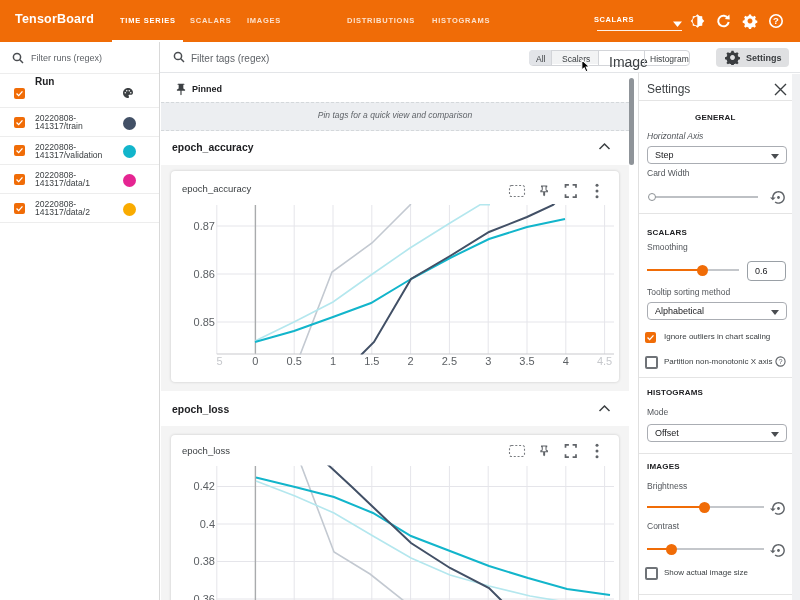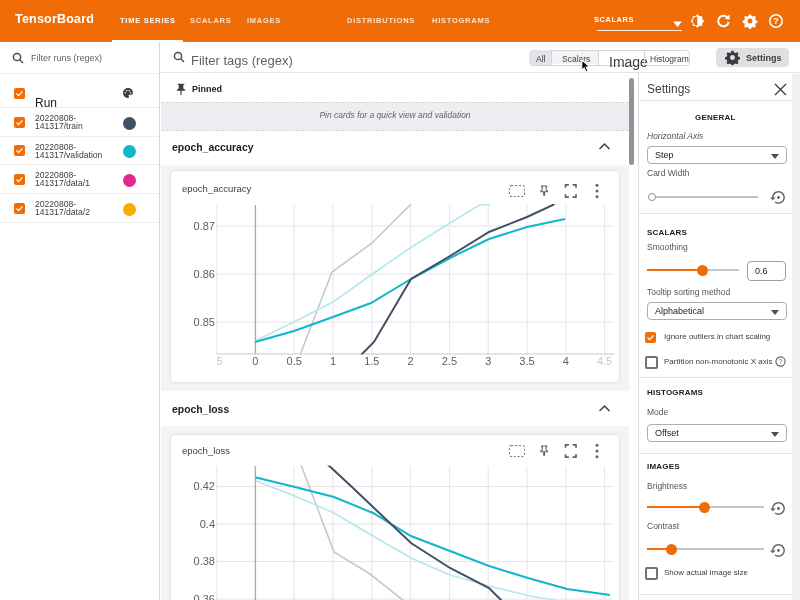--- a/index.html
+++ b/index.html
@@ -83,21 +83,21 @@
     <path d="M7.8 7.8 L11 11" stroke="#4a4d51" stroke-width="1.5"></path>
   </svg>
   <div class="abs" style="left:31px;top:53px;font-size:9px;color:#5f6368;">Filter runs (regex)</div>
   <div class="abs sdiv" style="top:73px;"></div>
 
   <div class="abs cb" style="left:14px;top:88px;">
       <svg width="11" height="11" viewBox="0 0 13 13">
         <path d="M3 6.5 l2.5 2.5 l4.5 -5" fill="none" stroke="#fff" stroke-width="1.6"></path>
       </svg>
     </div>
-  <div class="abs" style="left:35px;top:96px;font-size:12px;color:#202124;">Run</div>
+  <div class="abs" style="left:35px;top:76px;font-size:10px;color:#202124;font-weight:bold;">Run</div>
   <svg class="abs" style="left:122px;top:87px;" width="12" height="12" viewBox="0 0 24 24">
     <path fill="#3c4043" d="M12 2 C6.5 2 2 6.5 2 12 s4.5 10 10 10 c1.1 0 2-.9 2-2 0-.5-.2-1-.5-1.3-.3-.4-.5-.8-.5-1.3 0-1.1.9-2 2-2 h2.4 c3 0 4.6-1.6 4.6-4.6 C22 6 17.5 2 12 2 z M6.5 13 a1.5 1.5 0 1 1 0-3 a1.5 1.5 0 0 1 0 3 z M9.5 9 a1.5 1.5 0 1 1 0-3 a1.5 1.5 0 0 1 0 3 z M14.5 9 a1.5 1.5 0 1 1 0-3 a1.5 1.5 0 0 1 0 3 z M17.5 13 a1.5 1.5 0 1 1 0-3 a1.5 1.5 0 0 1 0 3 z"></path>
   </svg>
   <div class="abs sdiv" style="top:107px;"></div>
 
   <div class="abs cb" style="left:14px;top:117px;">
       <svg width="11" height="11" viewBox="0 0 13 13">
         <path d="M3 6.5 l2.5 2.5 l4.5 -5" fill="none" stroke="#fff" stroke-width="1.6"></path>
       </svg>
     </div>
@@ -127,21 +127,21 @@
     </div>
   <div class="abs runtxt" style="top:200px;">20220808-<br>141317/data/2</div>
   <div class="abs dot" style="left:123px;top:202.5px;background:#f9ab00;"></div>
   <div class="abs sdiv" style="top:222px;"></div>
 
   <div class="abs" id="maintb"></div>
   <svg class="abs" style="left:173px;top:51px;" width="12" height="12" viewBox="0 0 12 12">
     <circle cx="5" cy="5" r="3.6" fill="none" stroke="#4a4d51" stroke-width="1.5"></circle>
     <path d="M7.8 7.8 L11 11" stroke="#4a4d51" stroke-width="1.5"></path>
   </svg>
-  <div class="abs" style="left:191px;top:53px;font-size:13px;color:#5f6368;">Filter tags (regex)</div>
+  <div class="abs" style="left:191px;top:53px;font-size:10px;color:#5f6368;">Filter tags (regex)</div>
 
   <div class="abs" style="left:529px;top:50px;width:161px;height:16px;border:1px solid #d3d5d9;border-radius:4px;box-sizing:border-box;background:#fff;"></div>
   <div class="abs chip" style="left:529px;width:22px;background:#e2e4e8;border-radius:4px 0 0 4px;"></div>
   <div class="abs" style="left:536px;top:54px;font-size:8.5px;color:#3c4043;">All</div>
   <div class="abs" style="left:551px;top:51px;width:1px;height:14px;background:#d3d5d9;"></div>
   <div class="abs" style="left:598px;top:51px;width:1px;height:14px;background:#d3d5d9;"></div>
   <div class="abs" style="left:609px;top:54px;font-size:14px;color:#3c4043;">Image</div>
   <div class="abs" style="left:644px;top:51px;width:1px;height:14px;background:#d3d5d9;"></div>
   <div class="abs" style="left:650px;top:54px;font-size:8.5px;color:#3c4043;">Histogram</div>
 
@@ -158,21 +158,21 @@
   <div class="abs" style="left:746px;top:53px;font-size:9px;font-weight:bold;color:#3a3d40;">Settings</div>
 
   <div class="abs" id="main">
 
     <svg class="abs" style="left:13px;top:9px;" width="14" height="15" viewBox="0 0 24 24">
       <path fill="#3c4043" d="M16 9 V4 h1 c0.55 0 1-.45 1-1 s-.45-1-1-1 H7 C6.45 2 6 2.45 6 3 s0.45 1 1 1 h1 v5 c0 1.66-1.34 3-3 3 v2 h5.97 v7 l1 1 1-1 v-7 H19 v-2 c-1.66 0-3-1.34-3-3 z"></path>
     </svg>
     <div class="abs" style="left:31px;top:11px;font-size:9px;font-weight:bold;color:#202124;">Pinned</div>
 
     <div class="abs notice" style="left:0;top:29px;width:468px;height:29px;border-top:1px dashed #d4d8db;border-bottom:1px dashed #d4d8db;box-sizing:border-box;"></div>
-    <div class="abs" style="left:0;top:37px;width:468px;text-align:center;font-size:8.5px;font-style:italic;color:#5f6368;">Pin cards for a quick view and validation</div>
+    <div class="abs" style="left:0;top:37px;width:468px;text-align:center;font-size:8.5px;font-style:italic;color:#5f6368;">Pin tags for a quick view and comparison</div>
 
     <div class="abs sechead" style="left:11px;top:69px;">epoch_accuracy</div>
     <svg class="abs" style="left:437px;top:69px;" width="13" height="9" viewBox="0 0 13 9">
         <path d="M1.5 7 L6.5 2 L11.5 7" fill="none" stroke="#3c4043" stroke-width="1.5"></path>
       </svg>
     <div class="abs secbody" style="left:0;top:92px;width:468px;height:226px;"></div>
 
     <div class="abs card" style="left:10px;top:98px;width:448px;height:211px;"></div>
     <div class="abs ctitle" style="left:21px;top:110px;">epoch_accuracy</div>
     <svg class="abs" style="left:337px;top:105px;" width="112" height="22" viewBox="0 0 112 22">

